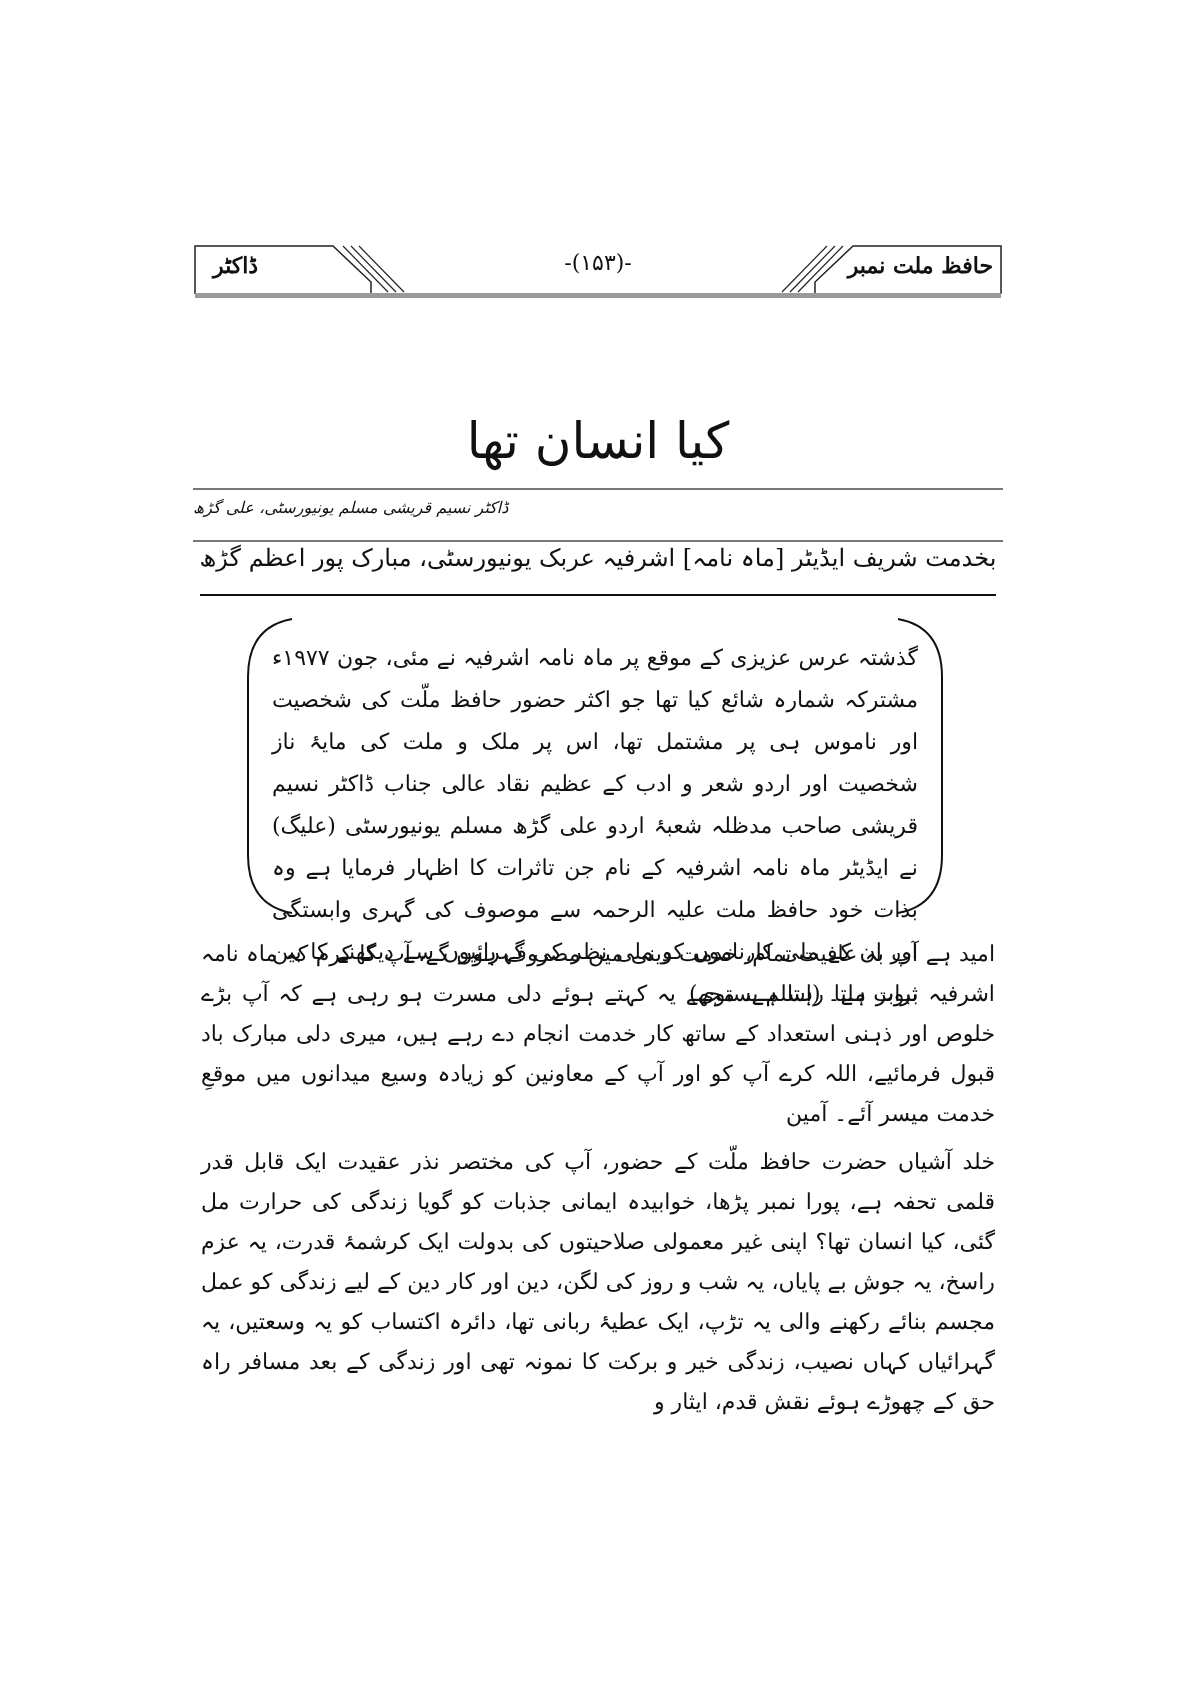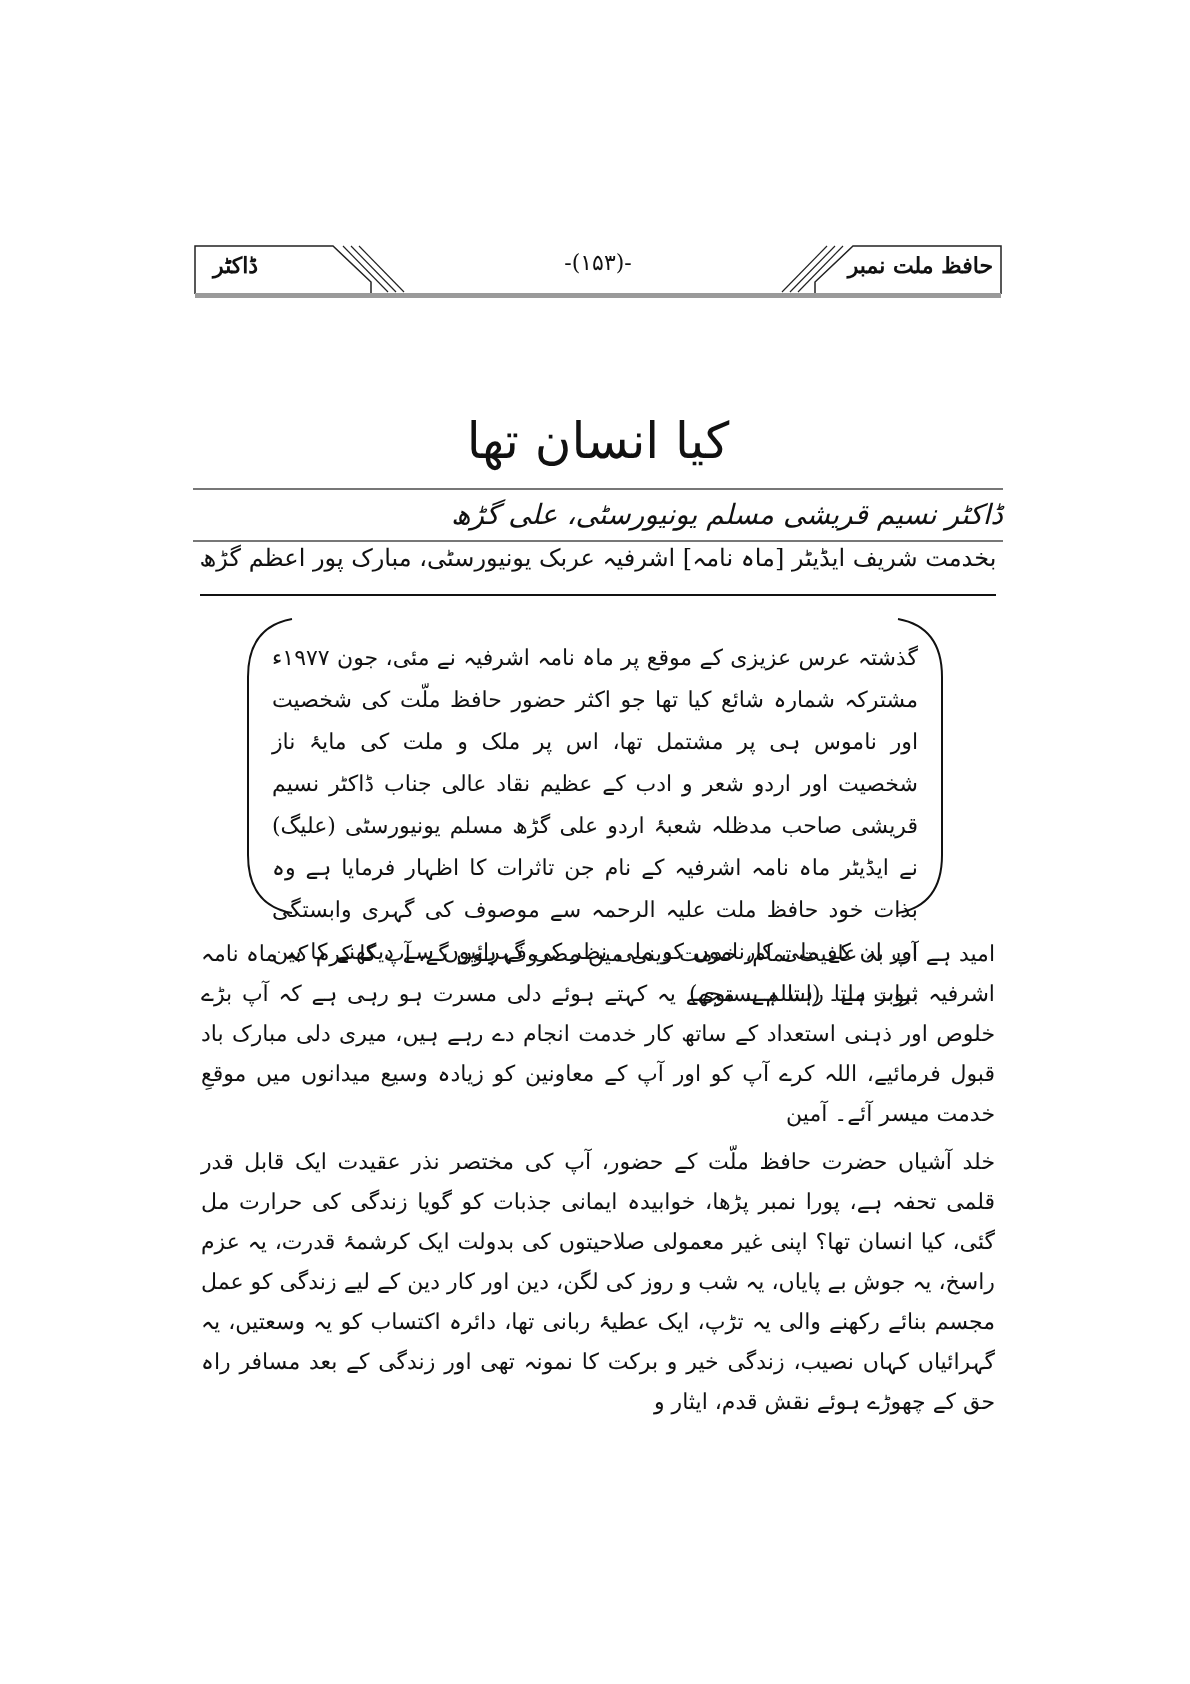--- a/index.html
+++ b/index.html
@@ -8,21 +8,21 @@
     font-family: "DejaVu Serif", serif; color: #111111; overflow: hidden;
   }
   .header { position: absolute; left: 193px; top: 244px; width: 810px; height: 52px; }
   .header svg { position: absolute; left: 0; top: 0; }
   .hdr-left { position: absolute; left: 20px; top: 8px; font-size: 22px; direction: rtl; font-weight: bold; }
   .hdr-center { position: absolute; left: 340px; width: 130px; top: 6px; text-align: center; font-size: 22px; direction: rtl; }
   .hdr-right { position: absolute; right: 10px; top: 8px; font-size: 22px; direction: rtl; font-weight: bold; }
 
   .title { position: absolute; left: 193px; width: 810px; top: 412px; text-align: center; font-size: 50px; direction: rtl; font-weight: normal; }
   .rule { position: absolute; left: 193px; width: 810px; height: 2px; background: #777; }
-  .author { position: absolute; left: 193px; width: 810px; top: 498px; text-align: right; font-size: 28px; direction: rtl; font-style: italic; }
+  .author { position: absolute; left: 193px; width: 810px; top: 498px; text-align: left; font-size: 16px; direction: rtl; font-style: italic; }
   .addressee { position: absolute; left: 193px; width: 810px; top: 544px; text-align: center; font-size: 24px; direction: rtl; }
   .addressee span { border-bottom: 2px solid #111; padding-bottom: 22px; display: inline-block; }
 
   .box { position: absolute; left: 244px; top: 617px; width: 702px; height: 298px; }
   .box svg { position: absolute; left: 0; top: 0; }
   .box-text { position: absolute; left: 28px; right: 28px; top: 20px; direction: rtl; text-align: justify; text-align-last: right; font-size: 22px; line-height: 42px; }
 
   .body { position: absolute; left: 193px; width: 810px; top: 926px; direction: rtl; font-size: 22px; line-height: 40px; }
   .salutation { font-weight: bold; }
   .para { text-align: justify; margin: 8px; }

